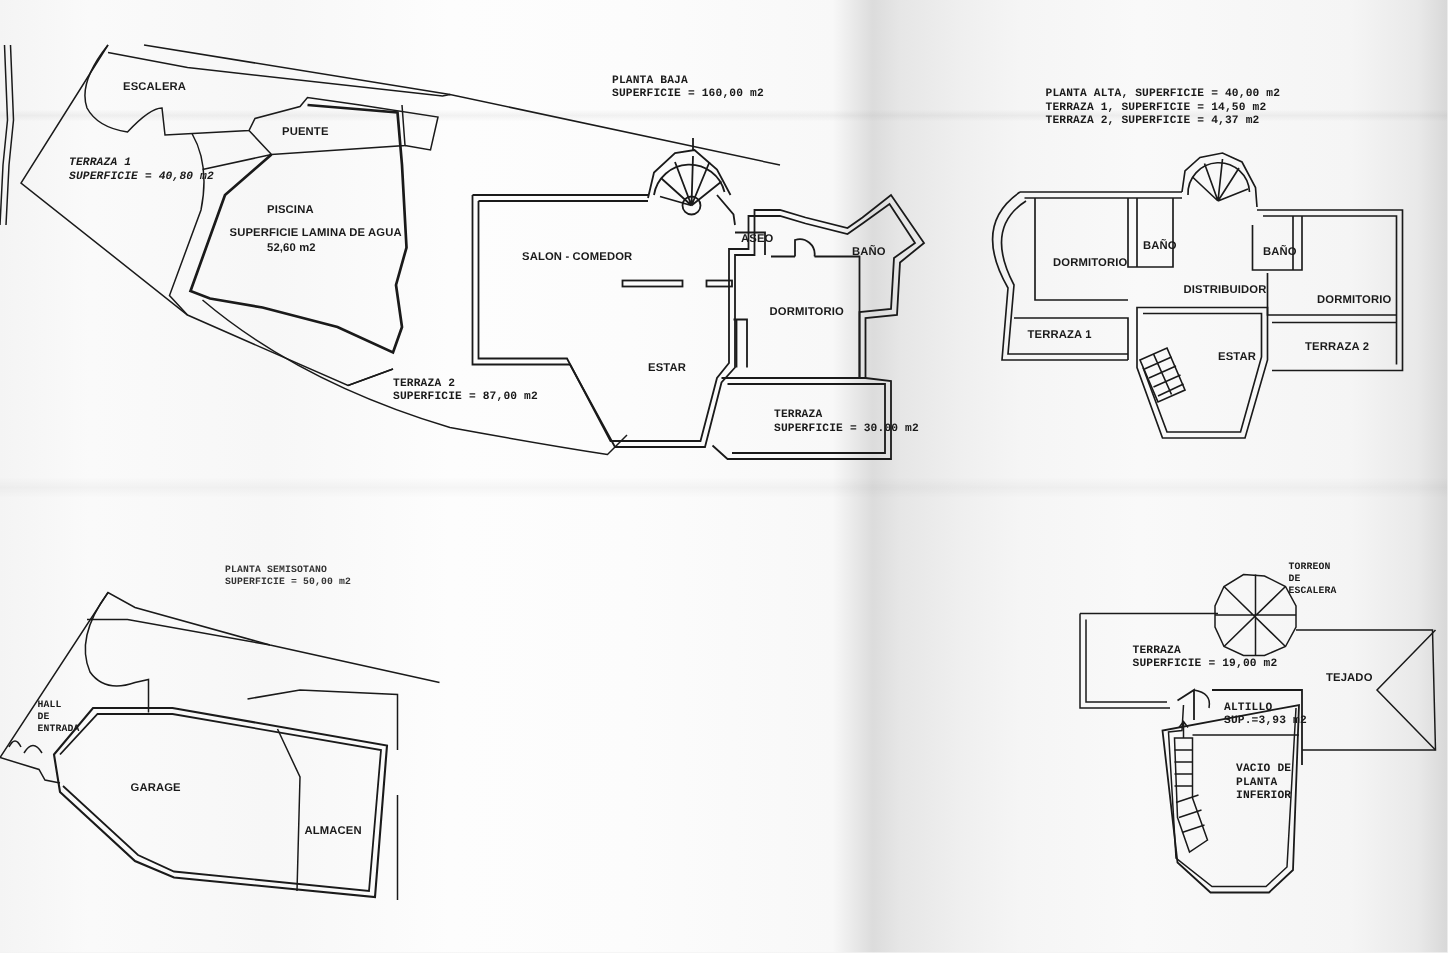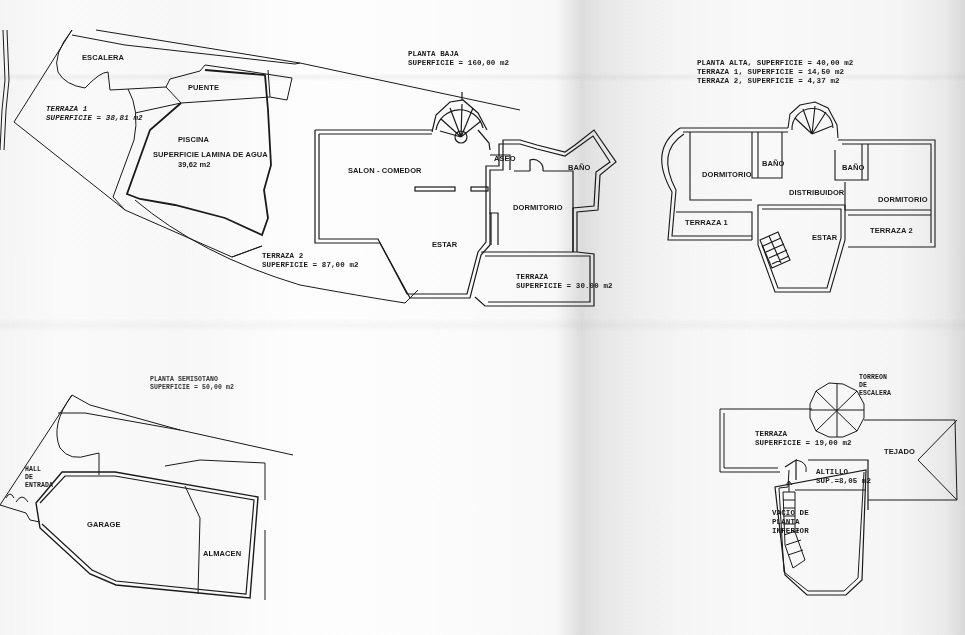--- a/index.html
+++ b/index.html
@@ -150,25 +150,25 @@
     <path d="M783 492 L795 492 L795 532 L805 560 L793 568 L785 545 Z"></path>
     <path d="M783 500 L795 500 M783 508 L795 508 M783 516 L795 516 M783 524 L795 524 M784 535 L799 530 M786 545 L801 540 M788 555 L803 550"></path>
     <path d="M789 482 L789 492 M786 485 L789 481 L792 485"></path>
   </g>
 </svg>
 
 <div class="lbl" style="left:82px;top:53px">ESCALERA</div>
 <div class="lbl" style="left:188px;top:83px">PUENTE</div>
 <div class="lbl it" style="left:46px;top:105px">
   <span class="blk">TERRAZA 1</span>
-  <span class="blk">SUPERFICIE = 38,81 m2</span>
+  <span class="blk">SUPERFICIE = 40,80 m2</span>
 </div>
 <div class="lbl" style="left:178px;top:135px">PISCINA</div>
 <div class="lbl" style="left:153px;top:150px">SUPERFICIE LAMINA DE AGUA</div>
-<div class="lbl" style="left:178px;top:160px">39,62 m2</div>
+<div class="lbl" style="left:178px;top:160px">52,60 m2</div>
 <div class="lbl" style="left:262px;top:252px">
   <span class="blk">TERRAZA 2</span>
   <span class="blk">SUPERFICIE = 87,00 m2</span>
 </div>
 
 <div class="lbl" style="left:408px;top:50px">
   <span class="blk">PLANTA BAJA</span>
   <span class="blk">SUPERFICIE = 160,00 m2</span>
 </div>
 <div class="lbl" style="left:348px;top:166px">SALON - COMEDOR</div>
@@ -212,19 +212,19 @@
   <span class="blk">DE</span>
   <span class="blk">ESCALERA</span>
 </div>
 <div class="lbl" style="left:755px;top:430px">
   <span class="blk">TERRAZA</span>
   <span class="blk">SUPERFICIE = 19,00 m2</span>
 </div>
 <div class="lbl" style="left:884px;top:447px">TEJADO</div>
 <div class="lbl" style="left:816px;top:468px">
   <span class="blk">ALTILLO</span>
-  <span class="blk">SUP.=8,05 m2</span>
-</div>
-<div class="lbl" style="left:772px;top:509px">
+  <span class="blk">SUP.=3,93 m2</span>
+</div>
+<div class="lbl" style="left:824px;top:509px">
   <span class="blk">VACIO DE</span>
   <span class="blk">PLANTA</span>
   <span class="blk">INFERIOR</span>
 </div>
 
 </body></html>

